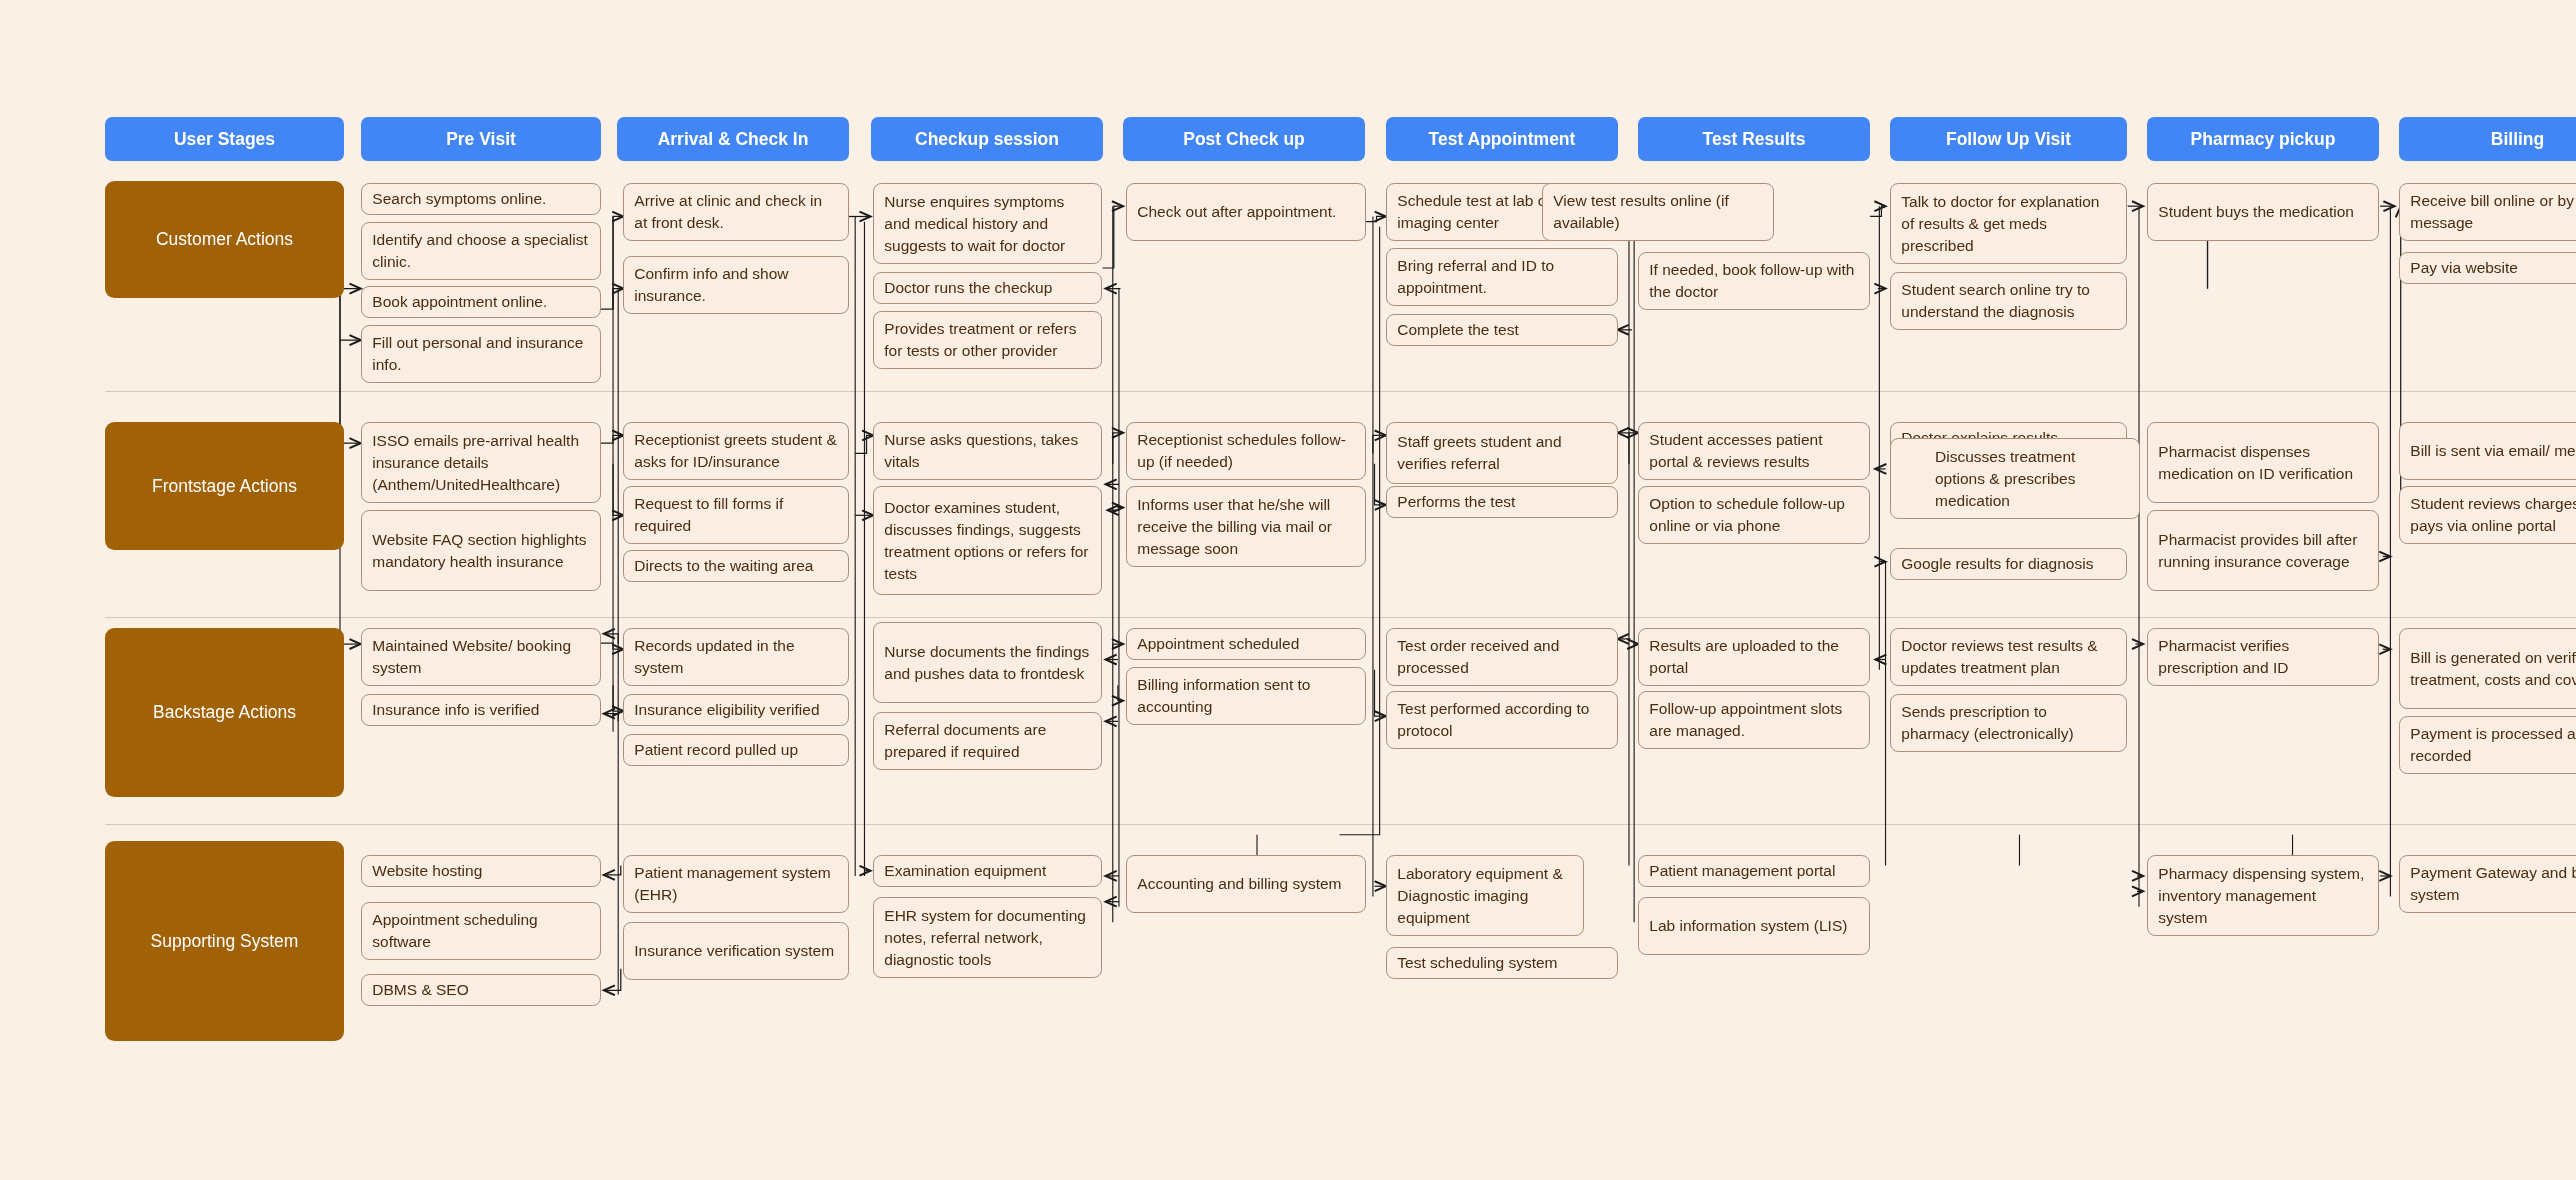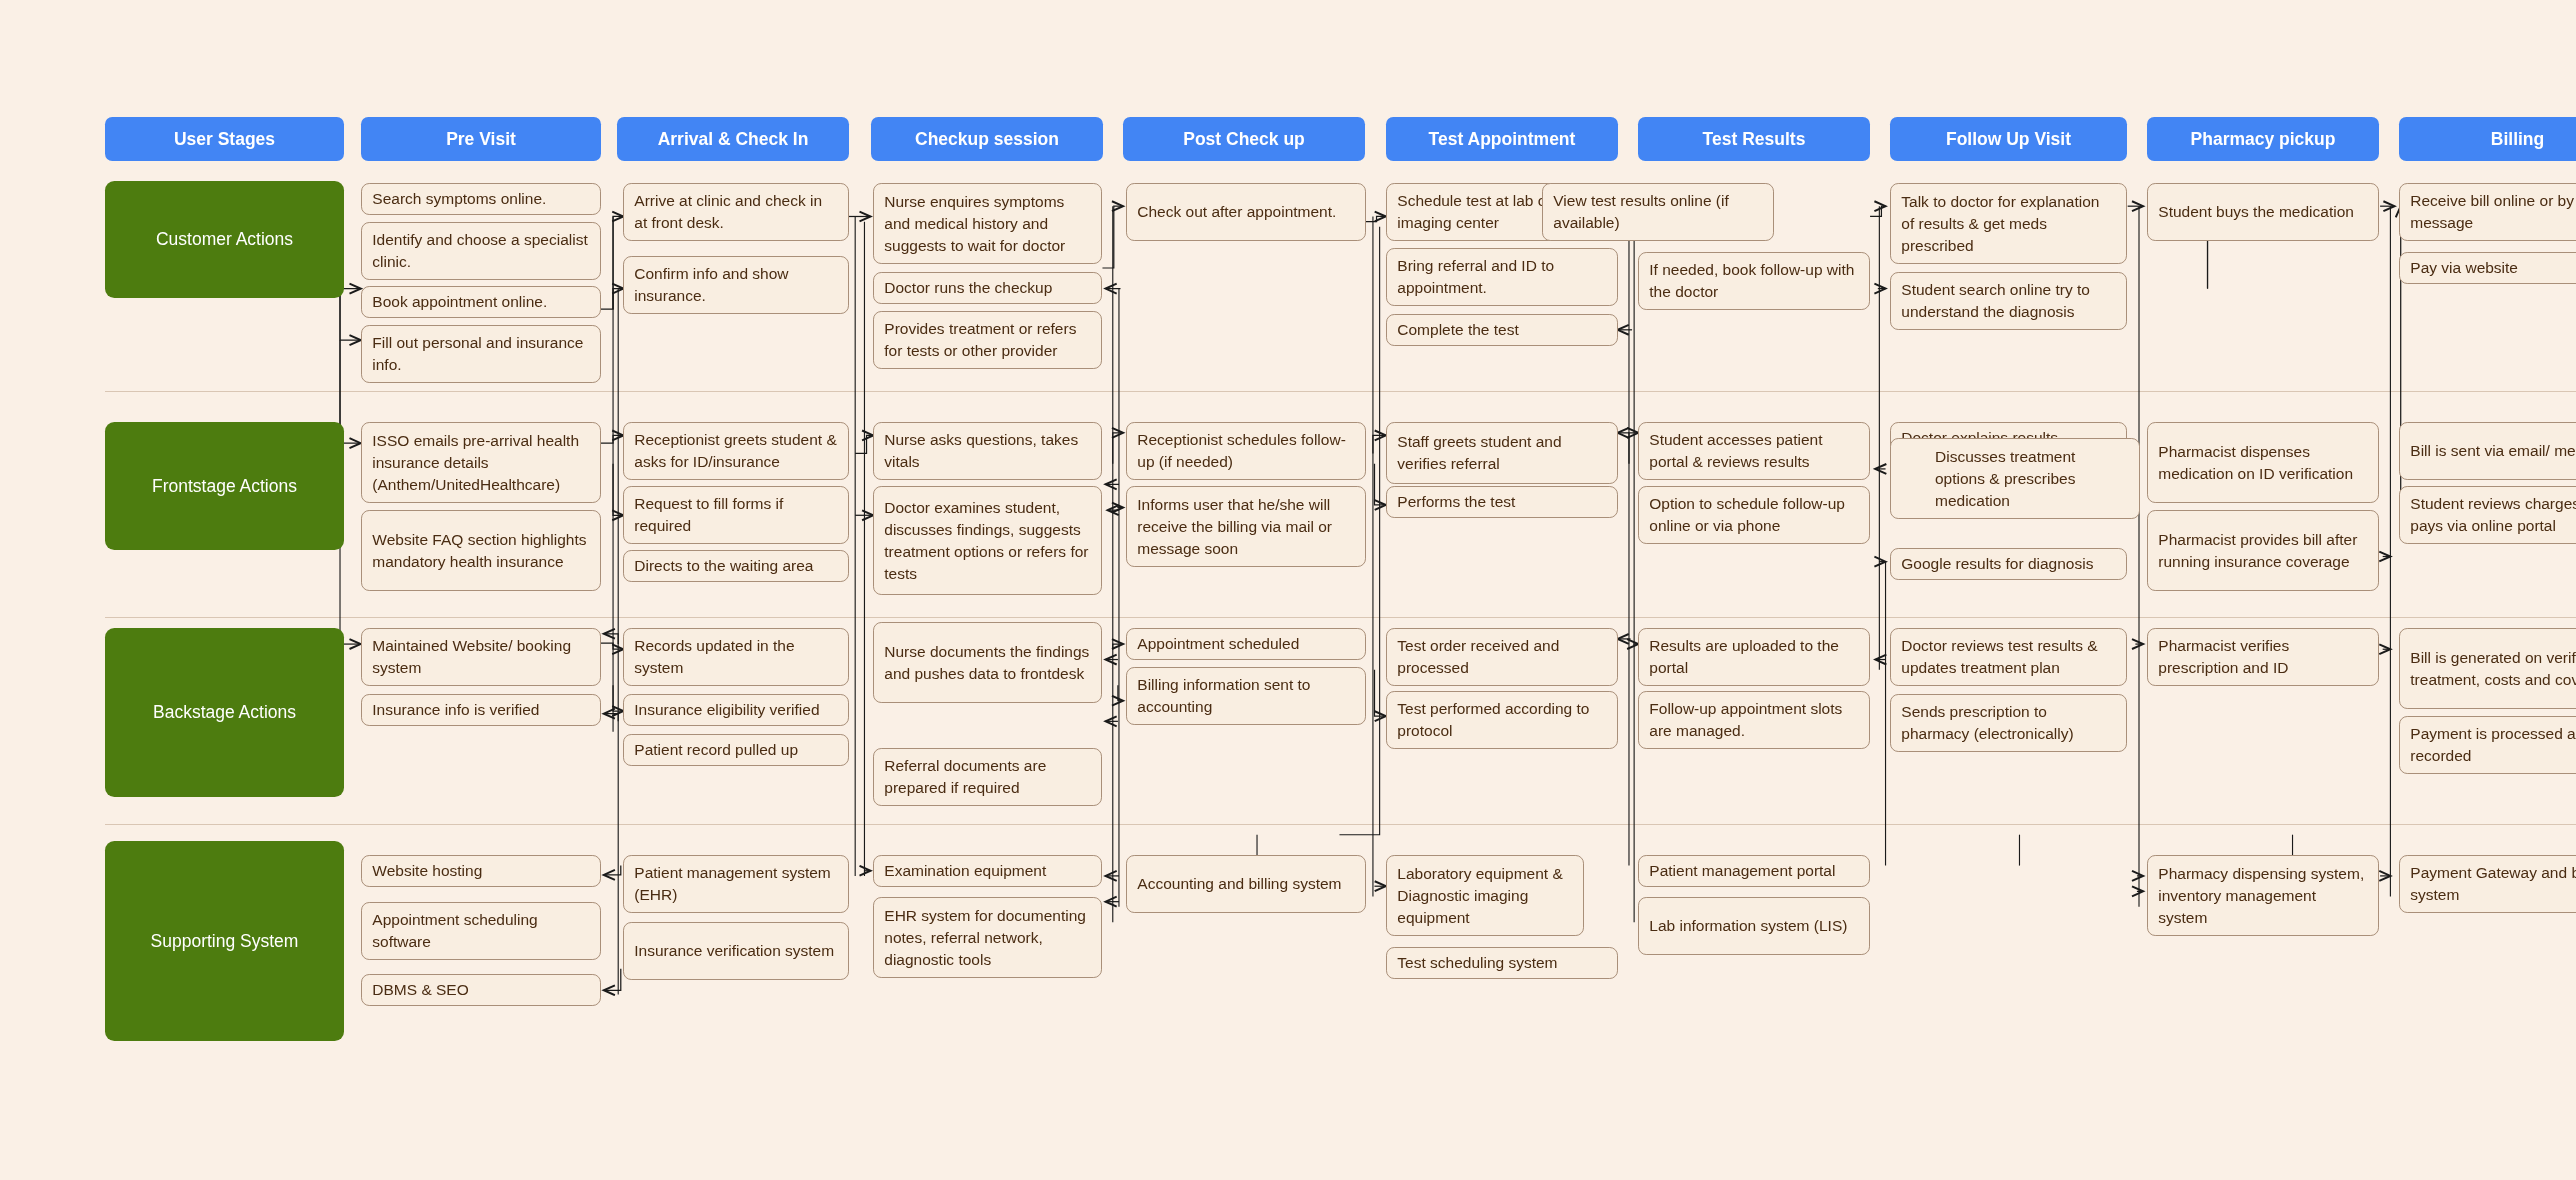--- a/index.html
+++ b/index.html
@@ -24,21 +24,21 @@
     border-radius:7.2px;
     color:#ffffff;
     display:flex; align-items:center; justify-content:center;
     font-size:17.5px; font-weight:700;
     height:44px;
   }
   .hdr.stage-col { font-weight:700; }
 
   .rowlabel {
     position:absolute;
-    background:#4d7c0f;
+    background:#a16207;
     border-radius:9.3px;
     color:#ffffff;
     display:flex; align-items:center; justify-content:center;
     font-size:17.5px; font-weight:500;
     left:105px; width:239px;
   }
 
   .card {
     position:absolute;
     background:#f9eee1;
@@ -246,21 +246,21 @@
     <div class="card" style="left:2399px; top:486px; width:237px; height:58px;">Student reviews charges and pays via online portal</div>
 
     <div class="card" style="left:361px; top:628px; width:240px; height:58px;">Maintained Website/ booking system</div>
     <div class="card" style="left:361px; top:694px; width:240px; height:32px;">Insurance info is verified</div>
 
     <div class="card" style="left:623px; top:628px; width:226px; height:58px;">Records updated in the system</div>
     <div class="card" style="left:623px; top:694px; width:226px; height:32px;">Insurance eligibility verified</div>
     <div class="card" style="left:623px; top:734px; width:226px; height:32px;">Patient record pulled up</div>
 
     <div class="card" style="left:873px; top:622px; width:229px; height:81px;">Nurse documents the findings and pushes data to frontdesk</div>
-    <div class="card" style="left:873px; top:712px; width:229px; height:58px;margin-top:36px;">Referral documents are prepared if required</div>
+    <div class="card" style="left:873px; top:712px; width:229px; height:58px;">Referral documents are prepared if required</div>
 
     <div class="card" style="left:1126px; top:628px; width:240px; height:32px;">Appointment scheduled</div>
     <div class="card" style="left:1126px; top:667px; width:240px; height:58px;">Billing information sent to accounting</div>
 
     <div class="card" style="left:1386px; top:628px; width:232px; height:58px;">Test order received and processed</div>
     <div class="card" style="left:1386px; top:691px; width:232px; height:58px;">Test performed according to protocol</div>
 
     <div class="card" style="left:1638px; top:628px; width:232px; height:58px;">Results are uploaded to the portal</div>
     <div class="card" style="left:1638px; top:691px; width:232px; height:58px;">Follow-up appointment slots are managed.</div>
 

